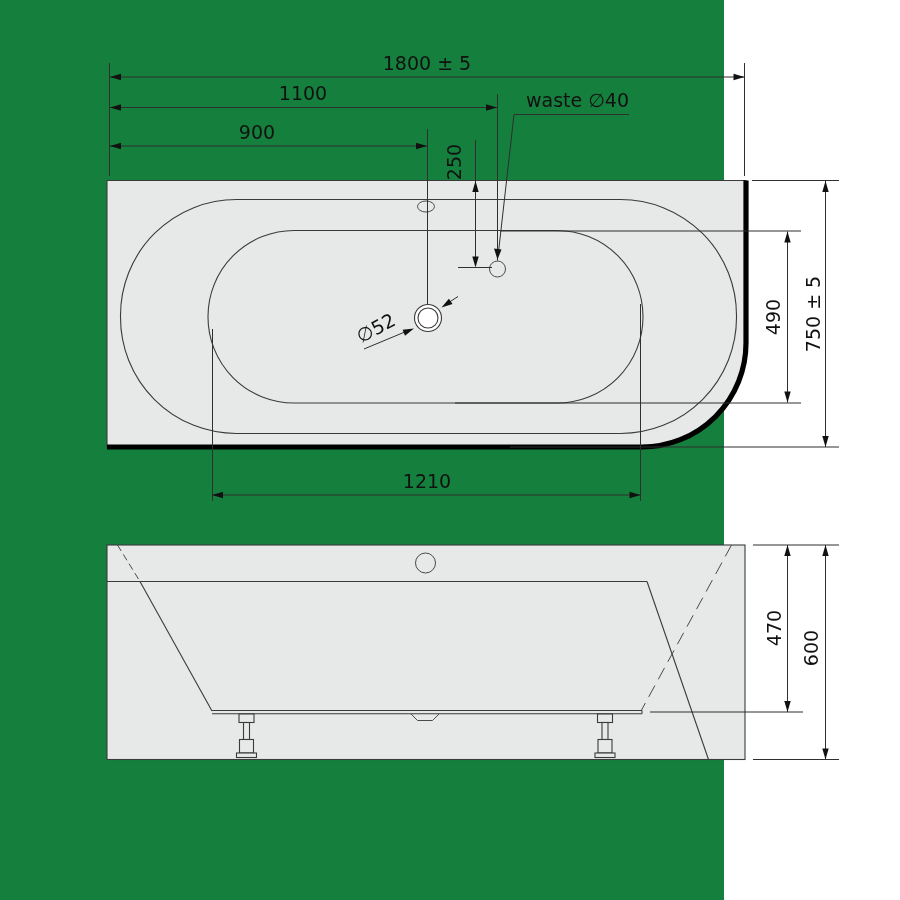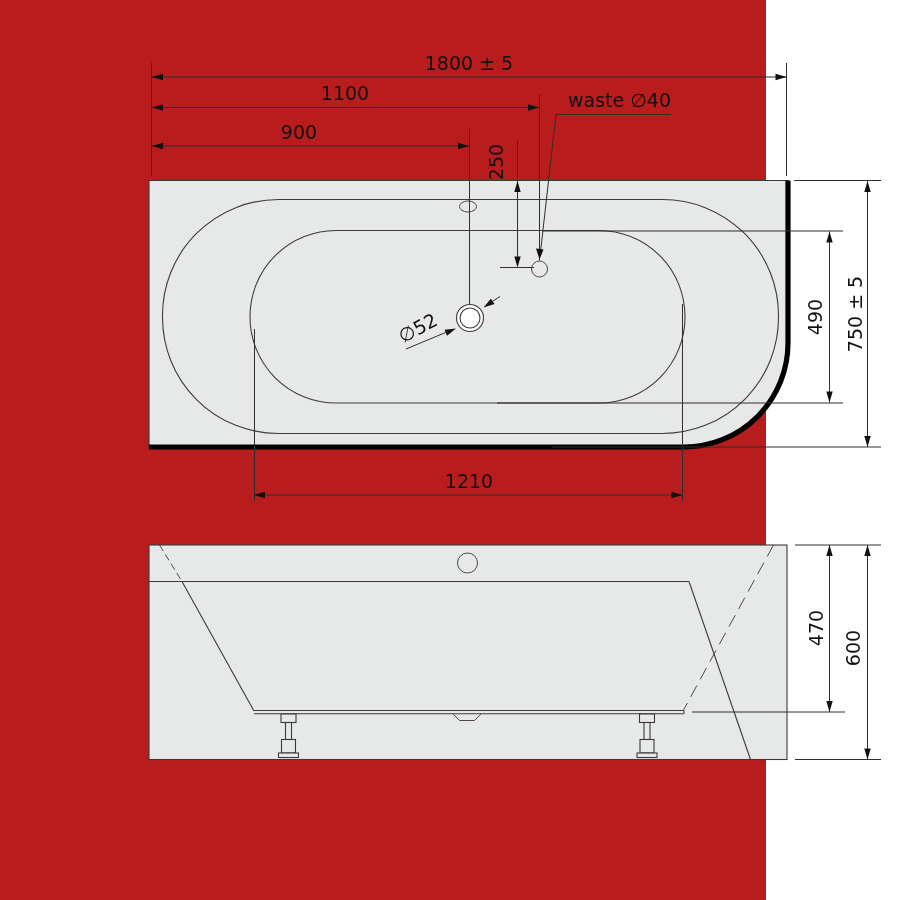--- a/index.html
+++ b/index.html
@@ -7,22 +7,21 @@
     padding: 0;
     background: #ffffff;
     width: 900px;
     height: 900px;
     overflow: hidden;
   }
   .stage {
     position: relative;
     width: 724px;
     height: 900px;
-    background: #b91c1c;
-    padding-left: 42px;
+    background: #15803d;
   }
   svg { display: block; }
   .fillshape { fill: #e7e8e8; stroke: #3b3b3b; stroke-width: 1.1; }
   .thin   { fill: none; stroke: #3b3b3b; stroke-width: 1.1; }
   .thinner{ fill: none; stroke: #4a4a4a; stroke-width: 1; }
   .thick  { fill: none; stroke: #000000; stroke-width: 5.2; stroke-linecap: butt; }
   .dimln  { fill: none; stroke: #2f2f2f; stroke-width: 1; }
   .arrow  { fill: #111111; stroke: none; }
   .dim-text {
     font-family: "DejaVu Sans", "Liberation Sans", sans-serif;

